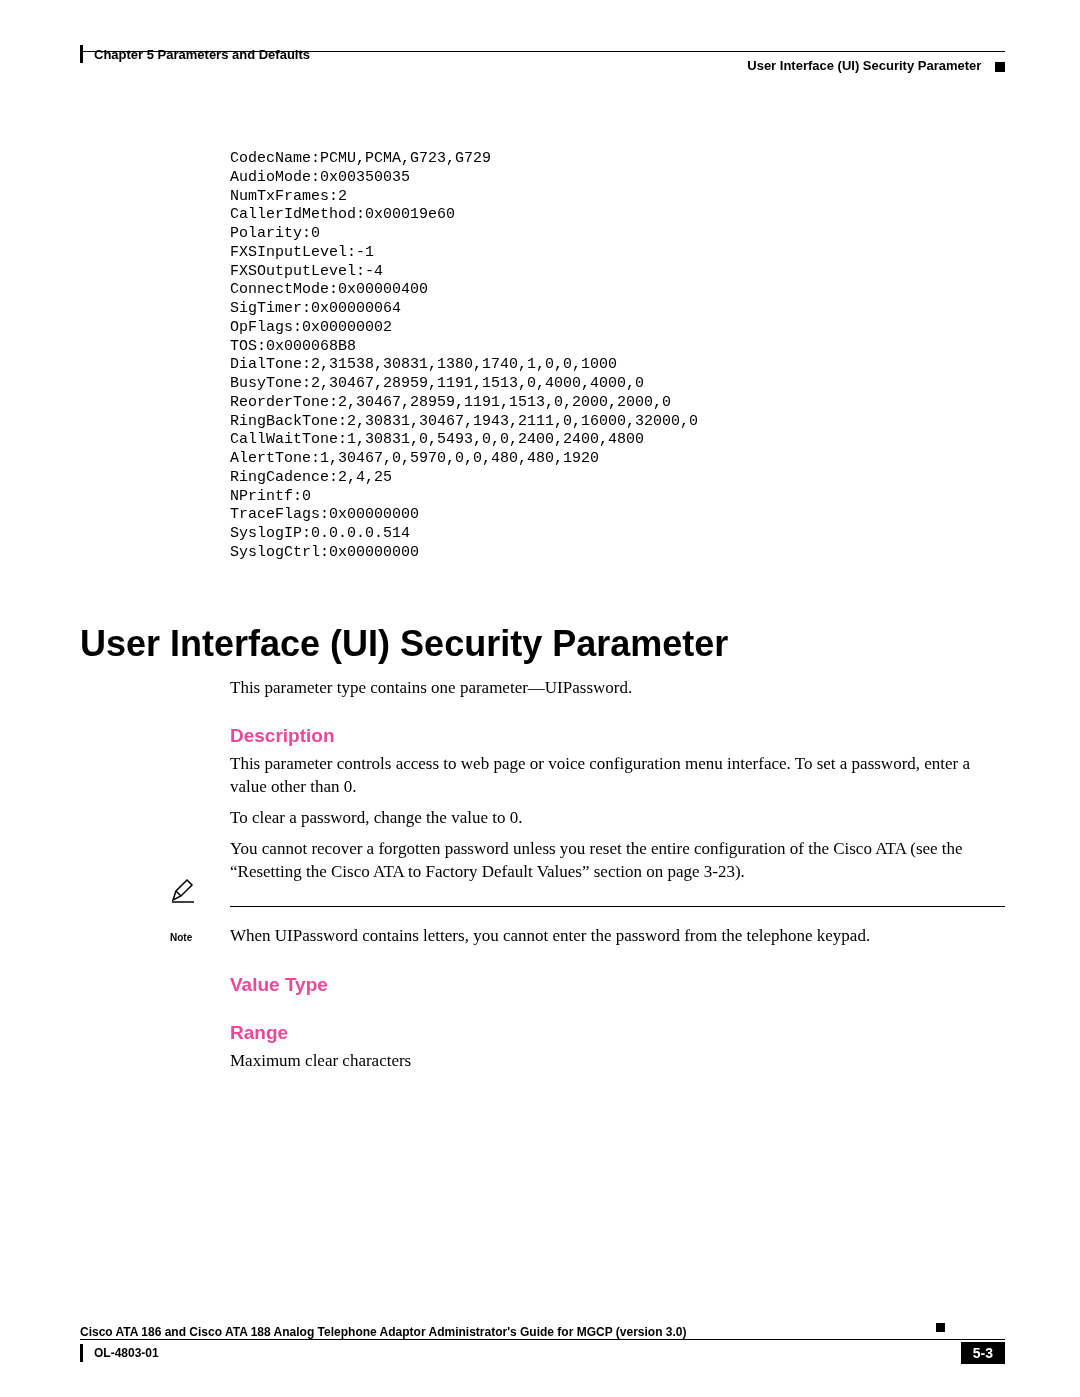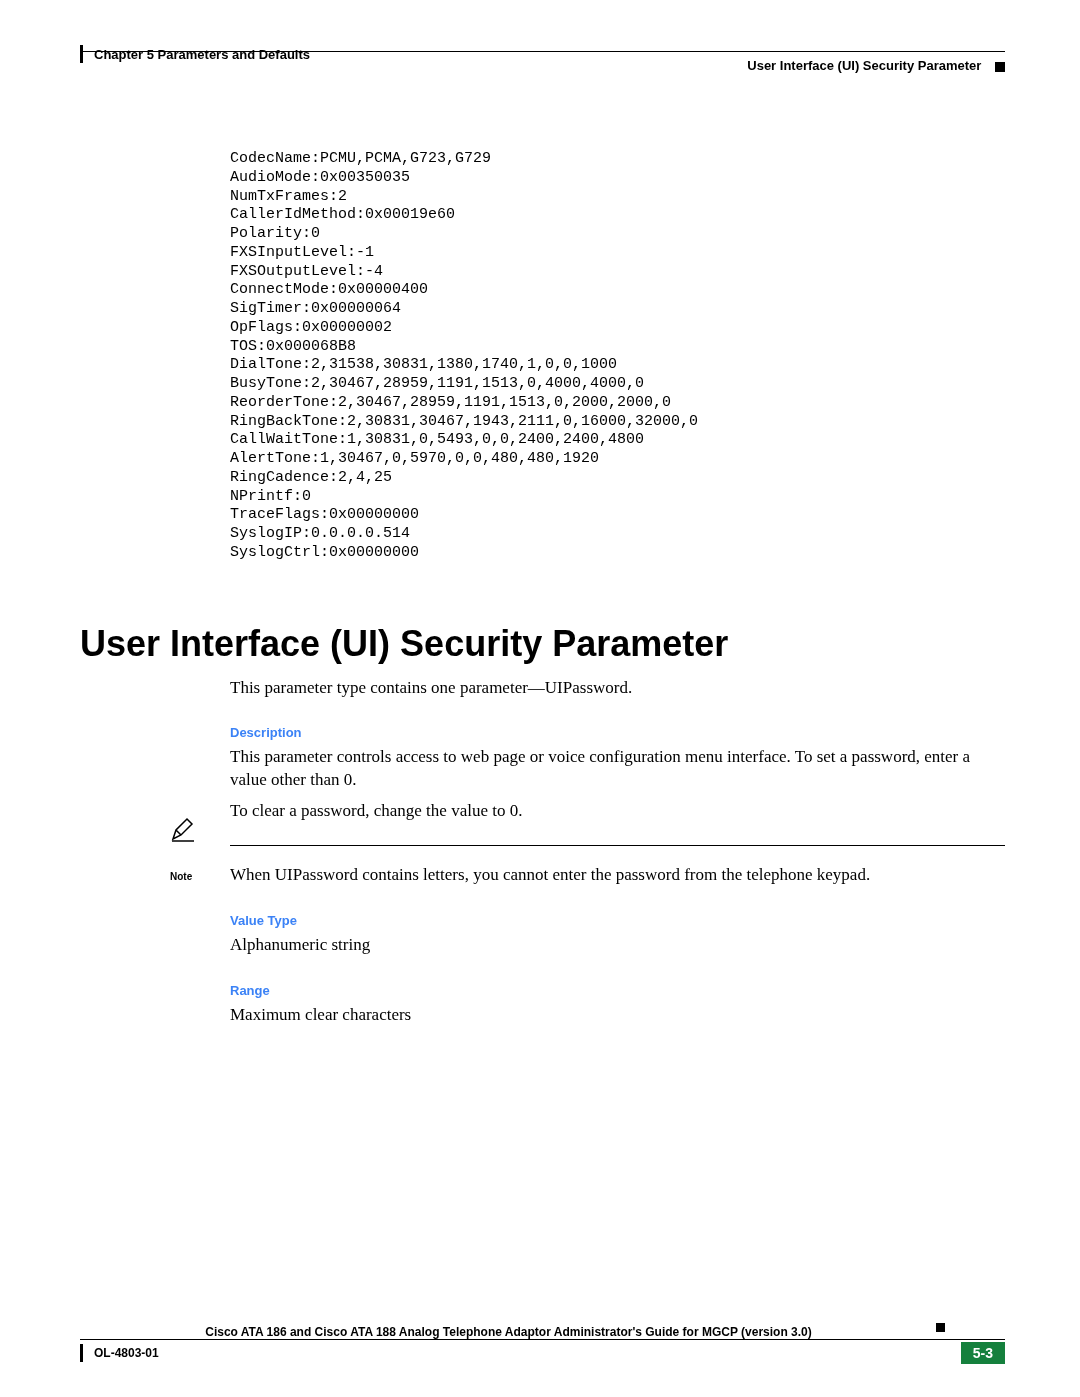--- a/index.html
+++ b/index.html
@@ -84,23 +84,23 @@
   }
   h2.sub-heading {
     font-family: Arial, Helvetica, sans-serif;
     font-weight: bold;
     font-size: 26px;
     margin: 48px 0 24px 0;
   }
   .label-h {
     font-family: Arial, Helvetica, sans-serif;
     font-weight: bold;
-    font-size: 13px;
+    font-size: 19px;
     margin: 26px 0 6px 150px;
-    color: #3b82f6;
+    color: #ec4899;
   }
   .body-p {
     margin: 6px 0 8px 150px;
     font-size: 17px;
     line-height: 1.35;
   }
   .note-block {
     margin: 22px 0 0 90px;
     position: relative;
   }
@@ -136,21 +136,21 @@
     bottom: 35px;
     left: 80px;
     right: 75px;
   }
   .footer-rule {
     border: none;
     border-top: 1px solid #000;
     margin: 0 0 4px 0;
   }
   .footer-top {
-    text-align: center;
+    text-align: left;
     font-family: Arial, Helvetica, sans-serif;
     font-size: 12px;
     font-weight: bold;
     padding-right: 68px;
   }
   .footer-bottom {
     display: flex;
     justify-content: space-between;
     align-items: center;
     margin-top: 2px;
@@ -164,21 +164,21 @@
   }
   .footer-left .left-tick {
     position: absolute;
     left: 0;
     top: -2px;
     width: 3px;
     height: 18px;
     background: #000;
   }
   .page-pill {
-    background: #15803d;
+    background: #000000;
     color: #fff;
     font-family: Arial, Helvetica, sans-serif;
     font-size: 14px;
     font-weight: bold;
     padding: 3px 12px;
   }
   .footer-right-wrap {
     position: relative;
   }
   .footer-sq {
@@ -230,37 +230,37 @@
 SyslogIP:0.0.0.0.514
 SyslogCtrl:0x00000000</pre>
 
   <h1 class="main-heading">User Interface (UI) Security Parameter</h1>
   <p class="intro-p">This parameter type contains one parameter—UIPassword.</p>
 
 
   <div class="label-h">Description</div>
   <p class="body-p">This parameter controls access to web page or voice configuration menu interface. To set a password, enter a value other than 0.</p>
   <p class="body-p">To clear a password, change the value to 0.</p>
+  <p class="body-p">You cannot recover a forgotten password unless you reset the entire configuration of the Cisco ATA (see the “Resetting the Cisco ATA to Factory Default Values” section on page 3-23).</p>
 
   <div class="note-block">
     <span class="note-icon">
       <svg width="26" height="26" viewBox="0 0 26 26">
         <path d="M3 22 L6 13 L17 2 L22 7 L11 18 L3 22 Z M6 13 L11 18" fill="none" stroke="#000" stroke-width="1.5"></path>
         <line x1="2" y1="24" x2="24" y2="24" stroke="#000" stroke-width="1.5"></line>
       </svg>
     </span>
     <hr class="note-rule">
     <div class="note-row">
       <span class="note-label">Note</span>
       <span class="note-text">When UIPassword contains letters, you cannot enter the password from the telephone keypad.</span>
     </div>
   </div>
 
   <div class="label-h">Value Type</div>
-  <p class="body-p">Alphanumeric string</p>
 
   <div class="label-h">Range</div>
   <p class="body-p">Maximum clear characters</p>
 
   <div class="footer">
     <div class="footer-top">Cisco ATA 186 and Cisco ATA 188 Analog Telephone Adaptor Administrator's Guide for MGCP (version 3.0)</div>
     <hr class="footer-rule">
     <div class="footer-bottom">
       <div class="footer-left">
         <span class="left-tick"></span>

